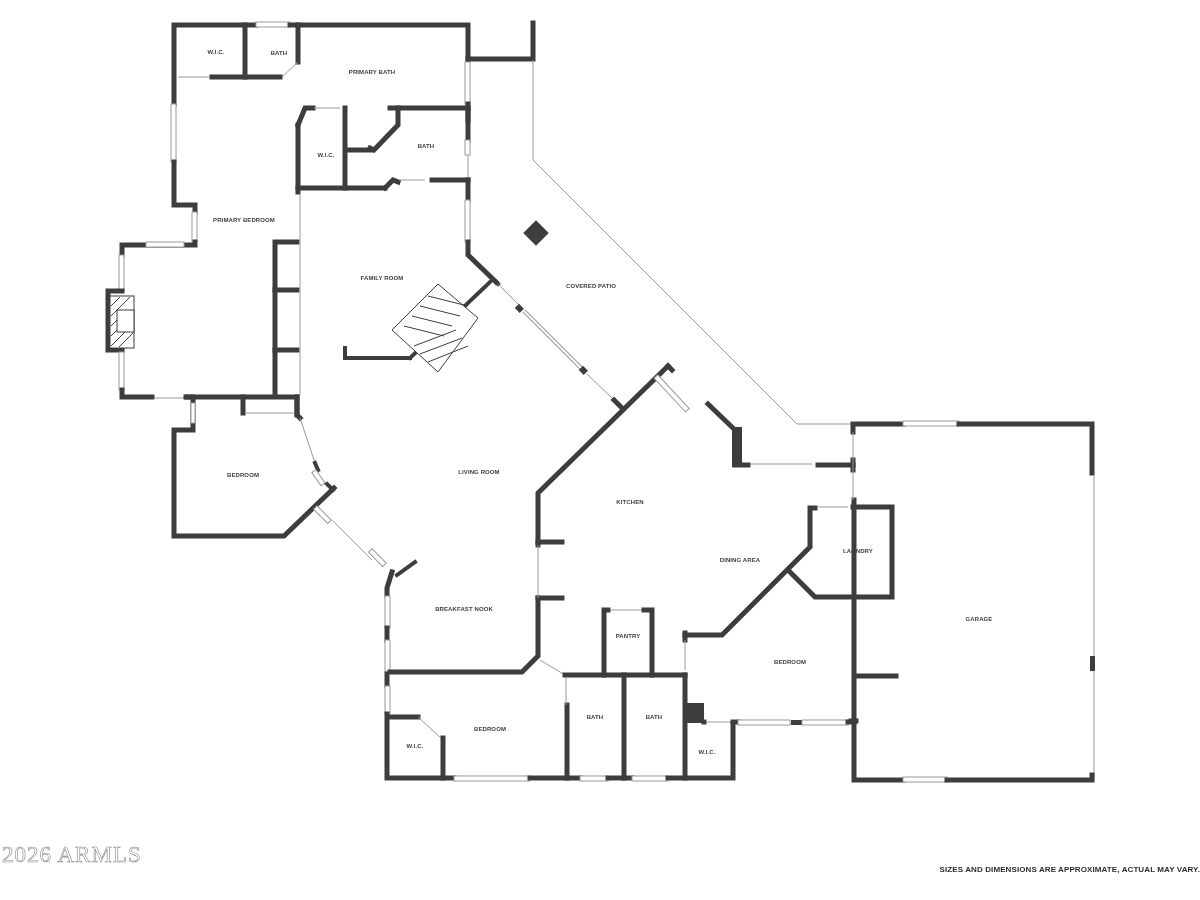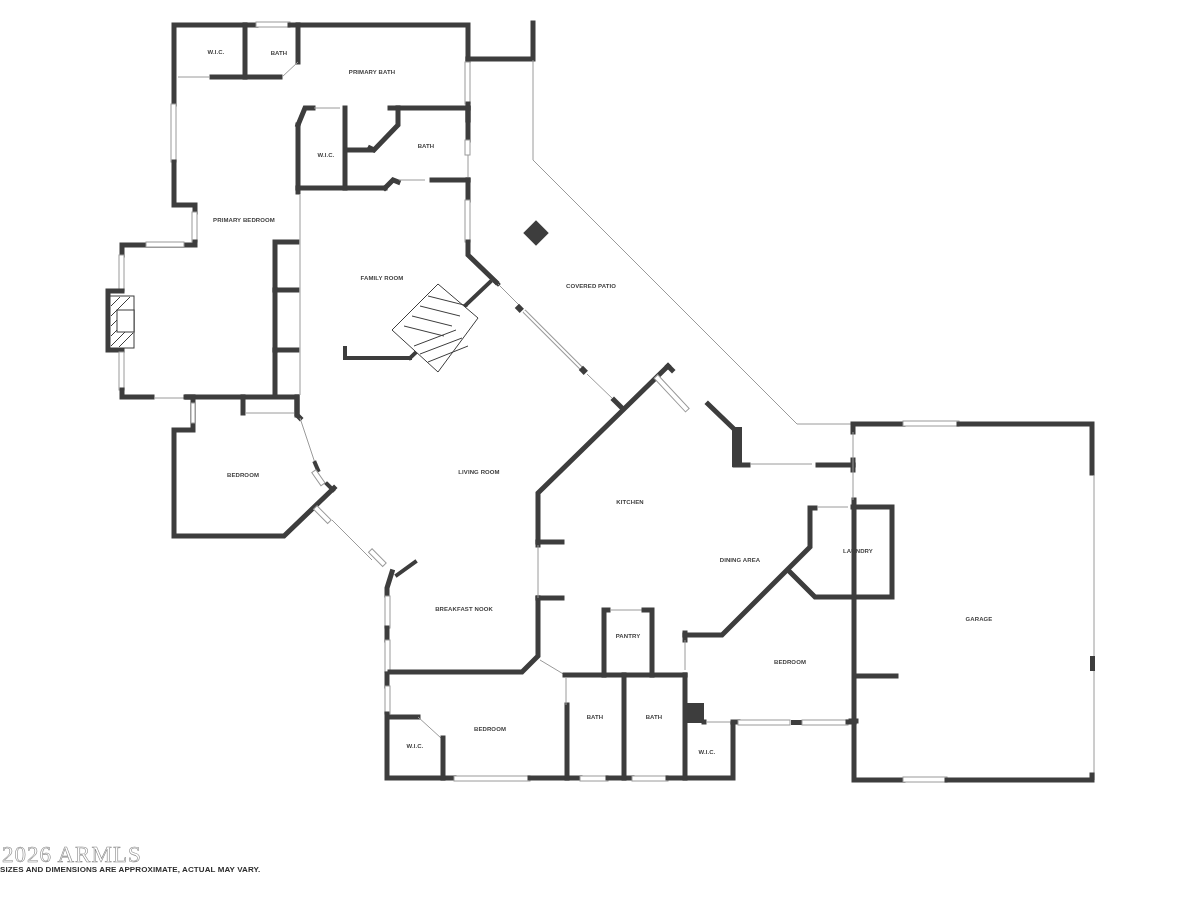--- a/index.html
+++ b/index.html
@@ -6,21 +6,21 @@
   body { width: 1200px; height: 900px; position: relative; overflow: hidden; font-family: "Liberation Sans", sans-serif; }
   #plan { position: absolute; left: 0; top: 0; width: 1200px; height: 900px; }
   .w { stroke: #3d3d3d; stroke-width: 5; fill: none; stroke-linecap: square; stroke-linejoin: miter; }
   .wt { stroke: #3d3d3d; stroke-width: 4; fill: none; stroke-linecap: square; }
   .win { stroke: #9a9a9a; stroke-width: 1; fill: #ffffff; }
   .thin { stroke: #9a9a9a; stroke-width: 1; fill: none; }
   .blk { fill: #3d3d3d; }
   .hatch { stroke: #3d3d3d; stroke-width: 1; fill: none; }
   .lbl { font-family: "Liberation Sans", sans-serif; font-size: 6px; font-weight: bold; fill: #3d3d3d; text-anchor: middle; letter-spacing: 0.1px; }
   .watermark { position: absolute; left: 2px; top: 842px; font-family: Liberation Serif, serif; font-size: 23px; font-weight: 200; color: #b8b8b8; letter-spacing: 1px; -webkit-text-stroke: 0.6px #8a8a8a; color: transparent; }
-  .disclaimer { position: absolute; left: 0; top: 865px; width: 1200px; text-align: left; font-family: "Liberation Sans", sans-serif; font-size: 8px; font-weight: bold; color: #2e2e2e; letter-spacing: 0.1px; }
+  .disclaimer { position: absolute; left: 0; top: 865px; width: 1200px; text-align: right; font-family: "Liberation Sans", sans-serif; font-size: 8px; font-weight: bold; color: #2e2e2e; letter-spacing: 0.1px; }
 </style>
 </head>
 <body>
 
 <svg id="plan" viewBox="0 0 1200 900" xmlns="http://www.w3.org/2000/svg">
 
   <g>
 
     <polyline class="w" points="174,104 174,25 256,25"></polyline>
     <rect class="win" x="256" y="22" width="34" height="5"></rect>

